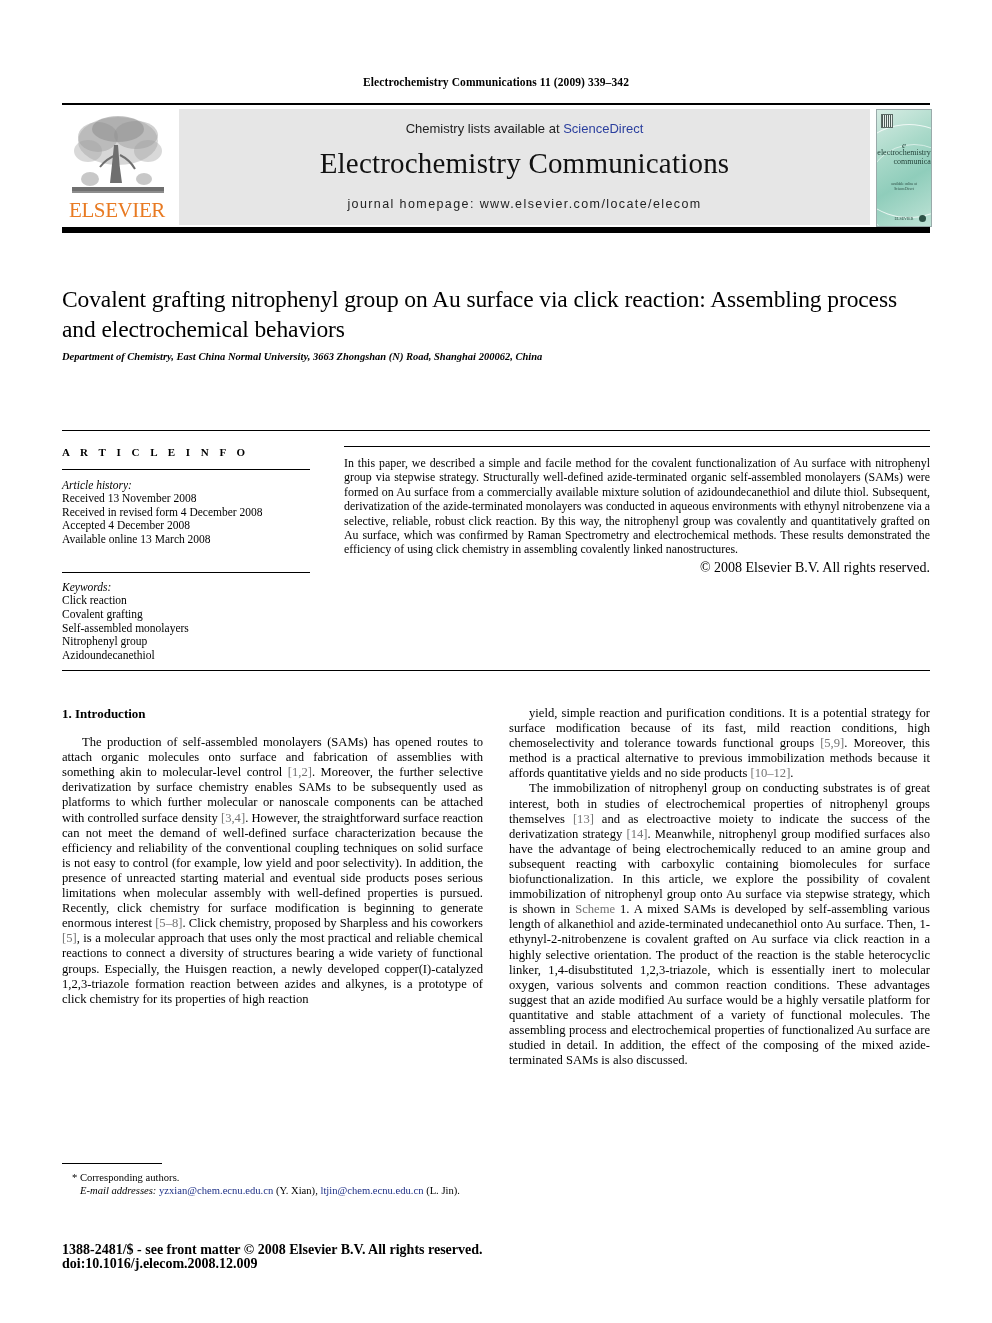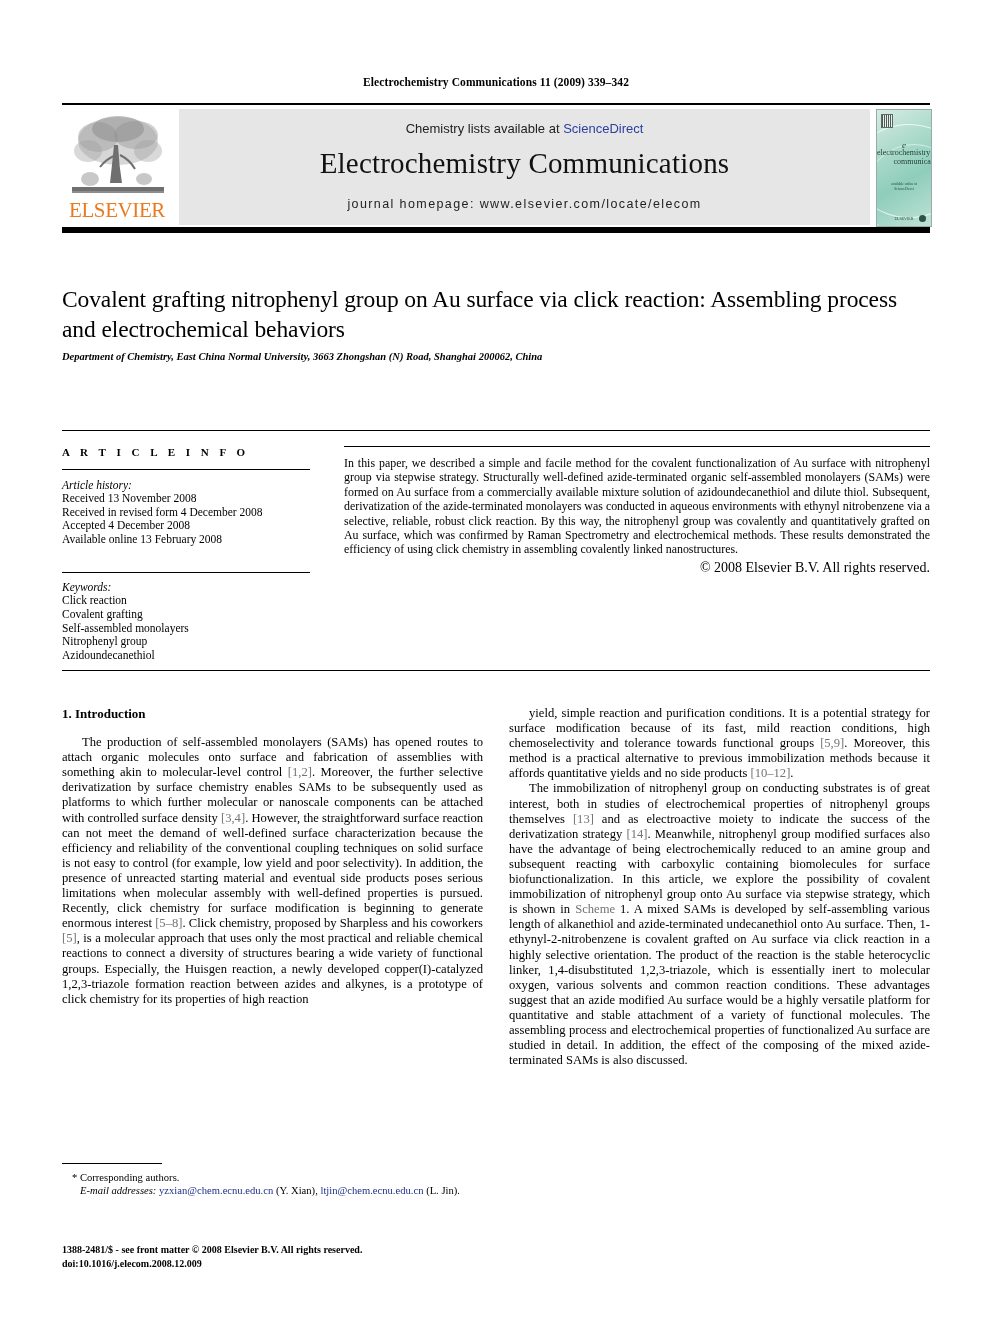--- a/index.html
+++ b/index.html
@@ -154,20 +154,21 @@
     left: 0; top: 30px; width: 54px;
     text-align: center;
     font-family: "Liberation Serif", serif;
     font-style: italic;
     font-size: 9px;
     color: #22443a;
   }
   .cover .cov-l1 {
     position: absolute;
     left: 0; top: 38px; width: 54px;
+    text-align: center;
     font-family: "Liberation Serif", serif;
     font-size: 8px;
     color: #1d3b32;
   }
   .cover .cov-l2 {
     position: absolute;
     left: 16px; top: 47px; width: 54px;
     text-align: center;
     font-family: "Liberation Serif", serif;
     font-size: 8px;
@@ -328,21 +329,21 @@
   }
   .fn-corresp { text-indent: 10px; }
   .fn-email { text-indent: 18px; }
   .fn-email .lbl { font-style: italic; }
   .mail { color: #1d2f86; }
 
   .imprint {
     position: absolute;
     left: 62px; top: 1243px;
     width: 500px;
-    font-size: 10px;
+    font-size: 14px;
     line-height: 13.5px;
     font-weight: bold;
   }
 </style>
 </head>
 <body>
 
 <div class="page">
 
   <div class="running-head">Electrochemistry Communications 11 (2009) 339–342</div>
@@ -403,21 +404,21 @@
   <div class="info-abstract">
     <div class="ia-rule-top"></div>
 
     <div class="col-info">
       <div class="sec-head">A R T I C L E   I N F O</div>
       <div class="thin-rule"></div>
       <div class="hist-title">Article history:</div>
       <div class="hist-line">Received 13 November 2008</div>
       <div class="hist-line">Received in revised form 4 December 2008</div>
       <div class="hist-line">Accepted 4 December 2008</div>
-      <div class="hist-line">Available online 13 February 2008</div>
+      <div class="hist-line">Available online 13 March 2008</div>
 
       <div class="kw-block">
         <div class="thin-rule"></div>
         <div class="kw-title">Keywords:</div>
         <div class="kw-line">Click reaction</div>
         <div class="kw-line">Covalent grafting</div>
         <div class="kw-line">Self-assembled monolayers</div>
         <div class="kw-line">Nitrophenyl group</div>
         <div class="kw-line">Azidoundecanethiol</div>
       </div>

